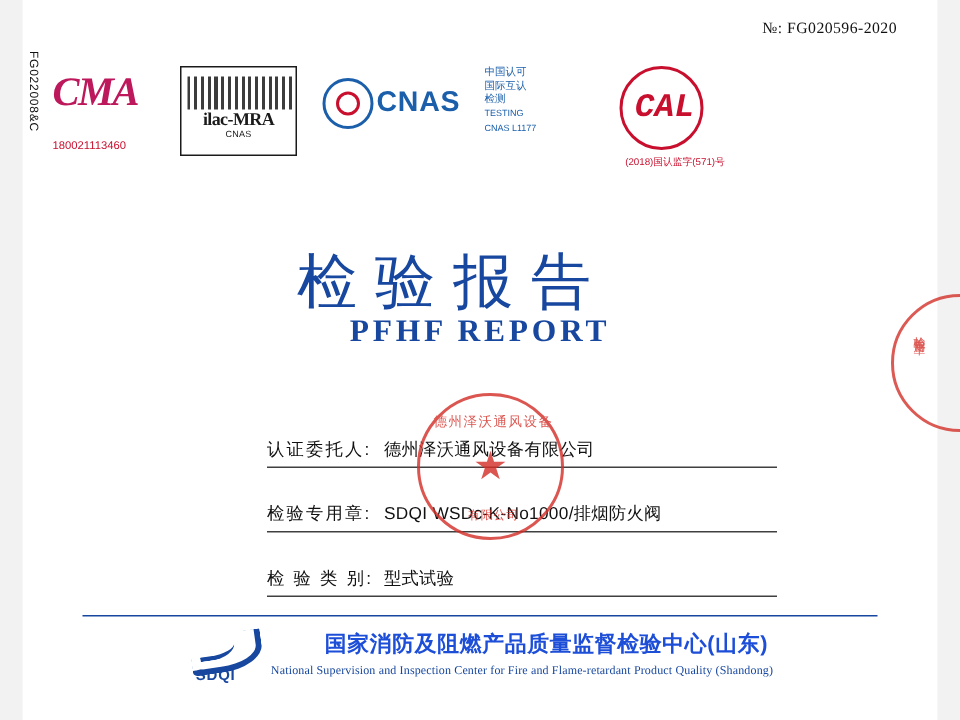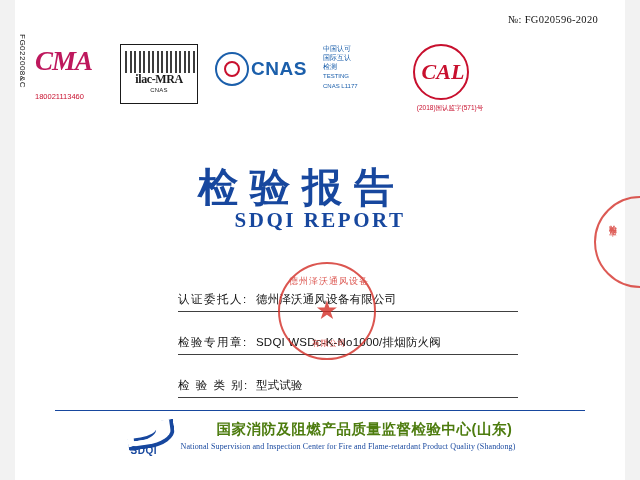--- a/index.html
+++ b/index.html
@@ -204,21 +204,21 @@
     border-radius: 50%;
     border: 2.5px solid #c8102e;
     box-sizing: border-box;
   }
   .cal-letters {
     position: absolute;
     left: 0;
     top: 13px;
     width: 56px;
     text-align: center;
-    font-family: Liberation Serif, serif;
+    font-family: Liberation Mono, monospace;
     font-weight: bold;
     font-style: italic;
     font-size: 22px;
     color: #c8102e;
     letter-spacing: 0px;
   }
   .cal-caption {
     position: absolute;
     left: -8px;
     top: 64px;
@@ -230,21 +230,21 @@
   }
 
   
   .title-zh {
     position: absolute;
     left: 0;
     top: 160px;
     width: 592px;
     text-align: center;
     font-family: "Liberation Serif", serif;
-    font-weight: bold;
+    font-weight: normal;
     font-size: 40px;
     letter-spacing: 12px;
     color: #17479e;
     text-indent: 12px;
   }
   .title-en {
     position: absolute;
     left: 0;
     top: 208px;
     width: 640px;
@@ -413,21 +413,21 @@
     font-family: "Liberation Sans", sans-serif;
     font-weight: bold;
     font-size: 10px;
     color: #17479e;
     letter-spacing: 0.5px;
   }
   .footer-zh {
     font-family: "Liberation Sans", sans-serif;
     font-weight: bold;
     font-size: 14.5px;
-    color: #4d7c0f;
+    color: #1d4ed8;
     letter-spacing: 0.5px;
     text-align: left;
     padding-left: 36px;
   }
   .footer-en {
     font-family: "Liberation Serif", serif;
     font-size: 8px;
     color: #17479e;
     letter-spacing: 0.1px;
     margin-top: 3px;
@@ -481,21 +481,21 @@
       <div class="cal-caption">(2018)国认监字(571)号</div>
     </div>
 
   </div>
 
   <div class="seal-edge">
     <div class="seal-edge-text">检验专用章</div>
   </div>
 
   <div class="title-zh">检验报告</div>
-  <div class="title-en">SDQI REPORT</div>
+  <div class="title-en">PFHF REPORT</div>
 
   <div class="fields">
     <div class="field-row">
       <span class="field-label">认证委托人:</span>
       <span class="field-value">德州泽沃通风设备有限公司</span>
     </div>
     <div class="field-row">
       <span class="field-label">检验专用章:</span>
       <span class="field-value">SDQI WSDc-K-No1000/排烟防火阀</span>
     </div>

